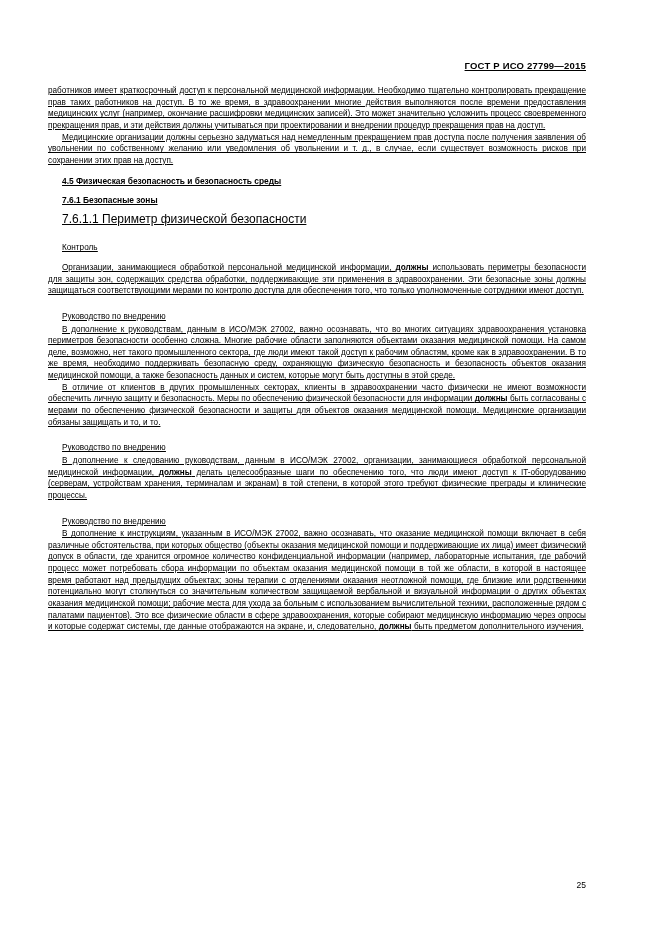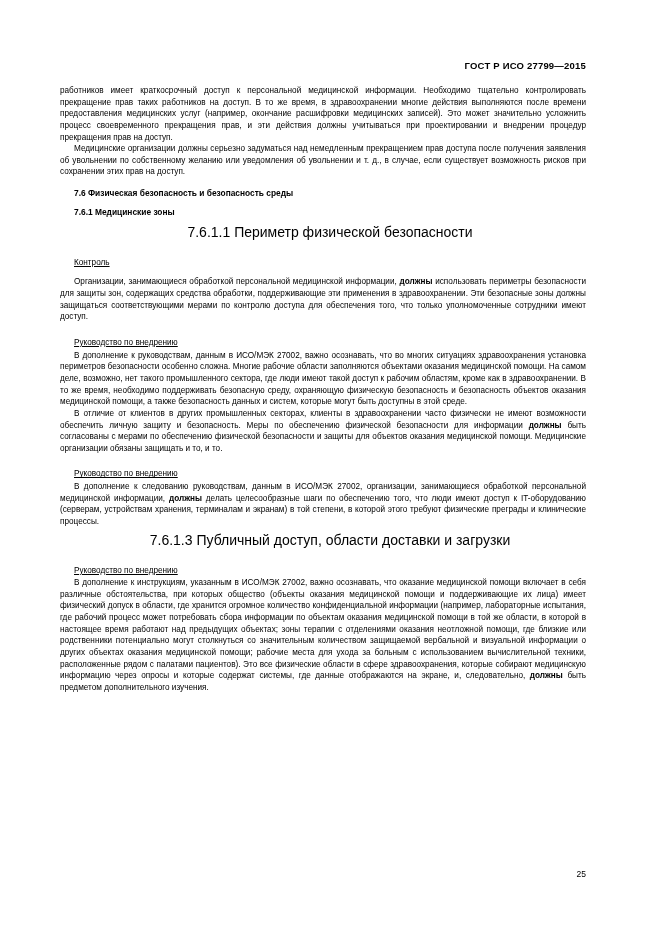--- a/index.html
+++ b/index.html
@@ -14,21 +14,22 @@
     color: #000000;
     position: relative;
     overflow: hidden;
   }
   .page {
     position: absolute;
     left: 0; top: 0;
     width: 634px;
     height: 935px;
     box-sizing: border-box;
-    padding: 60px 48px 40px 60px;
+    padding: 60px 48px 40px 48px;
+    text-decoration: underline;
   }
   .header {
     text-align: right;
     font-size: 9.5px;
     font-weight: bold;
     letter-spacing: 0.2px;
     margin-bottom: 14px;
   }
   .content {
     font-size: 8.2px;
@@ -52,62 +53,61 @@
   }
   .sub-head {
     font-weight: bold;
     font-size: 8.4px;
     margin-top: 7px;
     margin-bottom: 4px;
     text-indent: 14px;
     text-align: left;
   }
   .num-head {
-    font-size: 14px;
+    font-size: 12px;
     margin-top: 3px;
     margin-bottom: 2px;
     text-indent: 14px;
-    text-align: center;
+    text-align: left;
   }
   .uline {
     text-decoration: underline;
     text-indent: 14px;
     text-align: left;
     margin-top: 14px;
     margin-bottom: 1px;
   }
   .gap-top {
     margin-top: 8px;
   }
   b {
     font-weight: bold;
   }
   .footer {
     position: absolute;
     right: 48px;
-    bottom: 56px;
+    bottom: 45px;
     font-size: 8.5px;
   }
 </style>
 </head>
 <body>
 
 <div class="page">
   <div class="header">ГОСТ Р ИСО 27799—2015</div>
   <div class="content" id="doc-content">
       <p class="">работников имеет краткосрочный доступ к персональной медицинской информации. Необходимо тщательно контролировать прекращение прав таких работников на доступ. В то же время, в здравоохранении многие действия выполняются после времени предоставления медицинских услуг (например, окончание расшифровки медицинских записей). Это может значительно усложнить процесс своевременного прекращения прав, и эти действия должны учитываться при проектировании и внедрении процедур прекращения прав на доступ.</p>
       <p class="indent">Медицинские организации должны серьезно задуматься над немедленным прекращением прав доступа после получения заявления об увольнении по собственному желанию или уведомления об увольнении и т. д., в случае, если существует возможность рисков при сохранении этих прав на доступ.</p>
-      <p class="sec-head">7.6  Физическая безопасность и безопасность среды</p>
-      <p class="sub-head">7.6.1  Медицинские зоны</p>
+      <p class="sec-head">4.5  Физическая безопасность и безопасность среды</p>
+      <p class="sub-head">7.6.1  Безопасные зоны</p>
       <p class="num-head">7.6.1.1  Периметр физической безопасности</p>
       <p class="uline">Контроль</p>
       <p class="indent gap-top" style="text-indent: 14px;"><span>Организации, занимающиеся обработкой персональной медицинской информации, </span><b>должны</b><span> использовать периметры безопасности для защиты зон, содержащих средства обработки, поддерживающие эти применения в здравоохранении. Эти безопасные зоны должны защищаться соответствующими мерами по контролю доступа для обеспечения того, что только уполномоченные сотрудники имеют доступ.</span></p>
       <p class="uline">Руководство по внедрению</p>
       <p class="indent">В дополнение к руководствам, данным в ИСО/МЭК 27002, важно осознавать, что во многих ситуациях здравоохранения установка периметров безопасности особенно сложна. Многие рабочие области заполняются объектами оказания медицинской помощи. На самом деле, возможно, нет такого промышленного сектора, где люди имеют такой доступ к рабочим областям, кроме как в здравоохранении. В то же время, необходимо поддерживать безопасную среду, охраняющую физическую безопасность и безопасность объектов оказания медицинской помощи, а также безопасность данных и систем, которые могут быть доступны в этой среде.</p>
       <p class="indent"><span>В отличие от клиентов в других промышленных секторах, клиенты в здравоохранении часто физически не имеют возможности обеспечить личную защиту и безопасность. Меры по обеспечению физической безопасности для информации </span><b>должны</b><span> быть согласованы с мерами по обеспечению физической безопасности и защиты для объектов оказания медицинской помощи. Медицинские организации обязаны защищать и то, и то.</span></p>
       <p class="uline">Руководство по внедрению</p>
       <p class="indent"><span>В дополнение к следованию руководствам, данным в ИСО/МЭК 27002, организации, занимающиеся обработкой персональной медицинской информации, </span><b>должны</b><span> делать целесообразные шаги по обеспечению того, что люди имеют доступ к IT-оборудованию (серверам, устройствам хранения, терминалам и экранам) в той степени, в которой этого требуют физические преграды и клинические процессы.</span></p>
-      <p class="num-head">7.6.1.3  Публичный доступ, области доставки и загрузки</p>
       <p class="uline">Руководство по внедрению</p>
       <p class="indent"><span>В дополнение к инструкциям, указанным в ИСО/МЭК 27002, важно осознавать, что оказание медицинской помощи включает в себя различные обстоятельства, при которых общество (объекты оказания медицинской помощи и поддерживающие их лица) имеет физический допуск в области, где хранится огромное количество конфиденциальной информации (например, лабораторные испытания, где рабочий процесс может потребовать сбора информации по объектам оказания медицинской помощи в той же области, в которой в настоящее время работают над предыдущих объектах; зоны терапии с отделениями оказания неотложной помощи, где близкие или родственники потенциально могут столкнуться со значительным количеством защищаемой вербальной и визуальной информации о других объектах оказания медицинской помощи; рабочие места для ухода за больным с использованием вычислительной техники, расположенные рядом с палатами пациентов). Это все физические области в сфере здравоохранения, которые собирают медицинскую информацию через опросы и которые содержат системы, где данные отображаются на экране, и, следовательно, </span><b>должны</b><span> быть предметом дополнительного изучения.</span></p>
     </div>
   <div class="footer">25</div>
 </div>
 
 </body></html>

